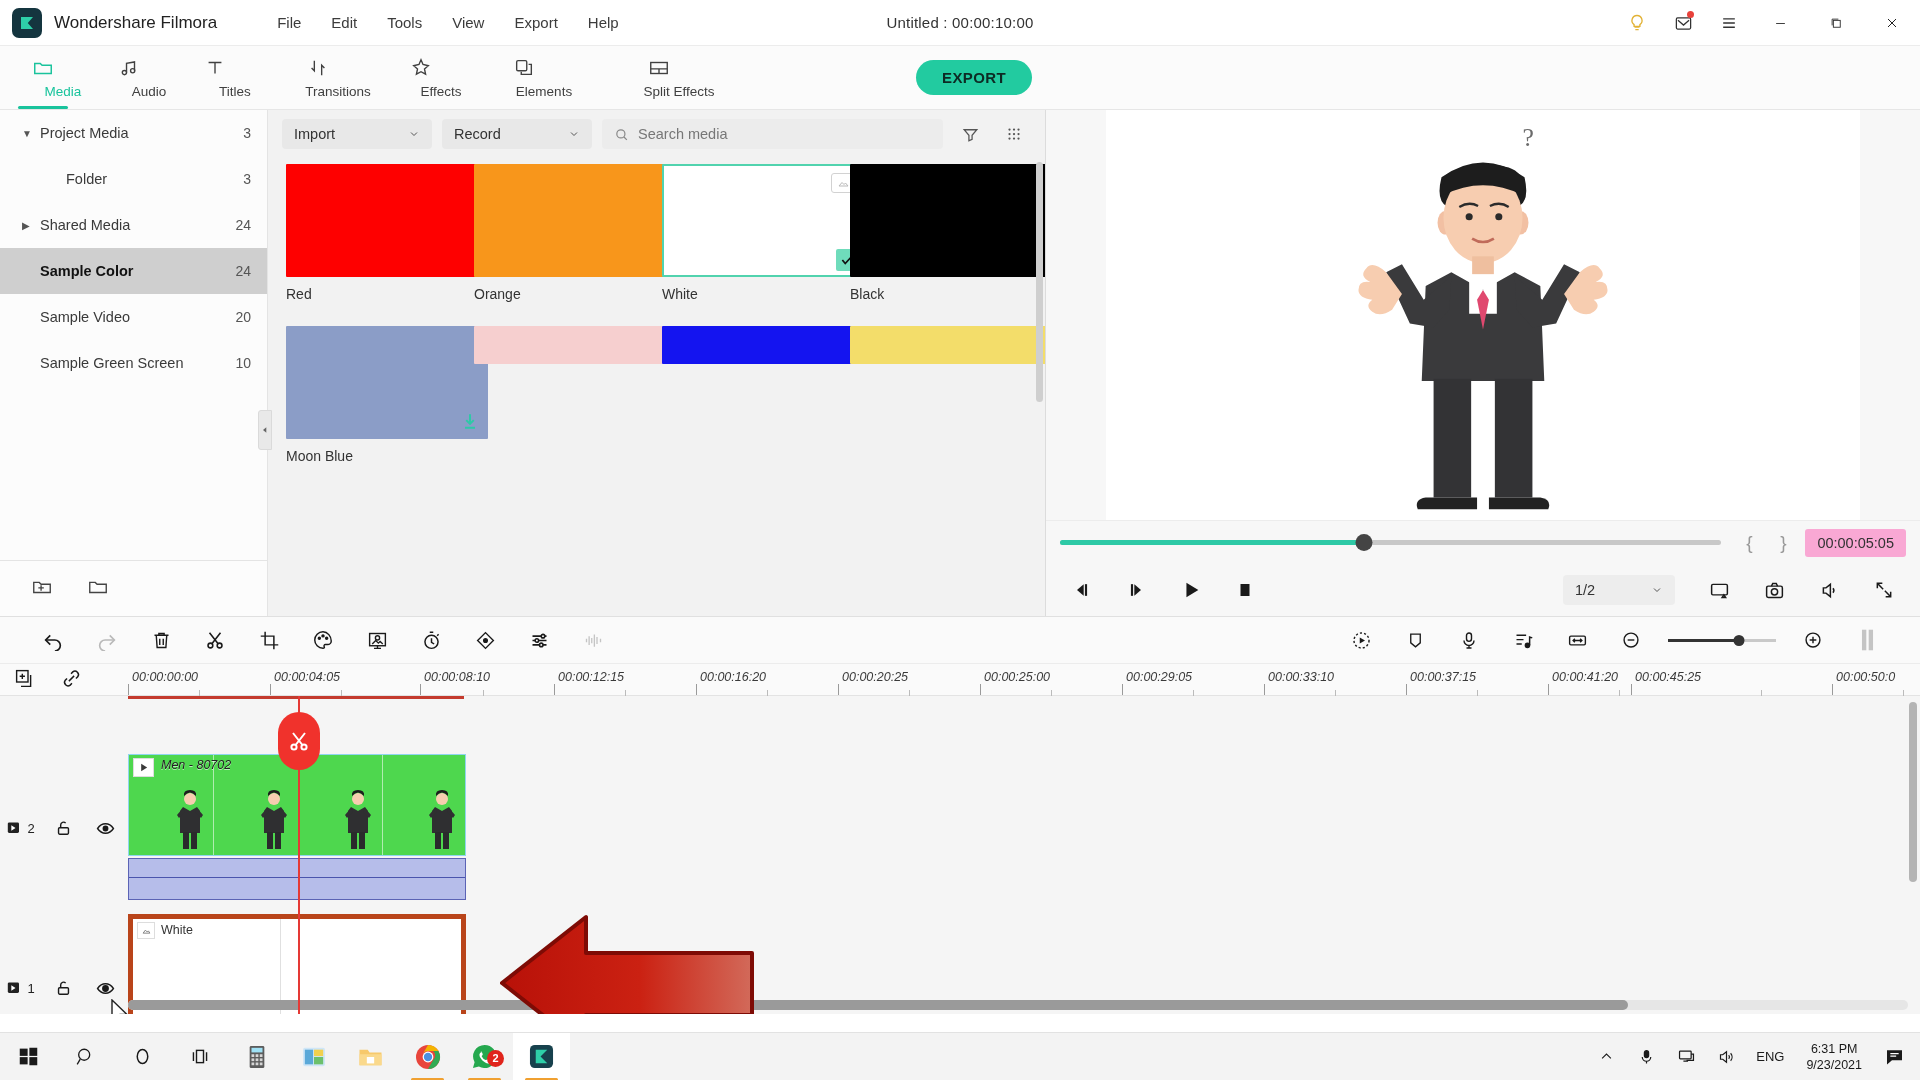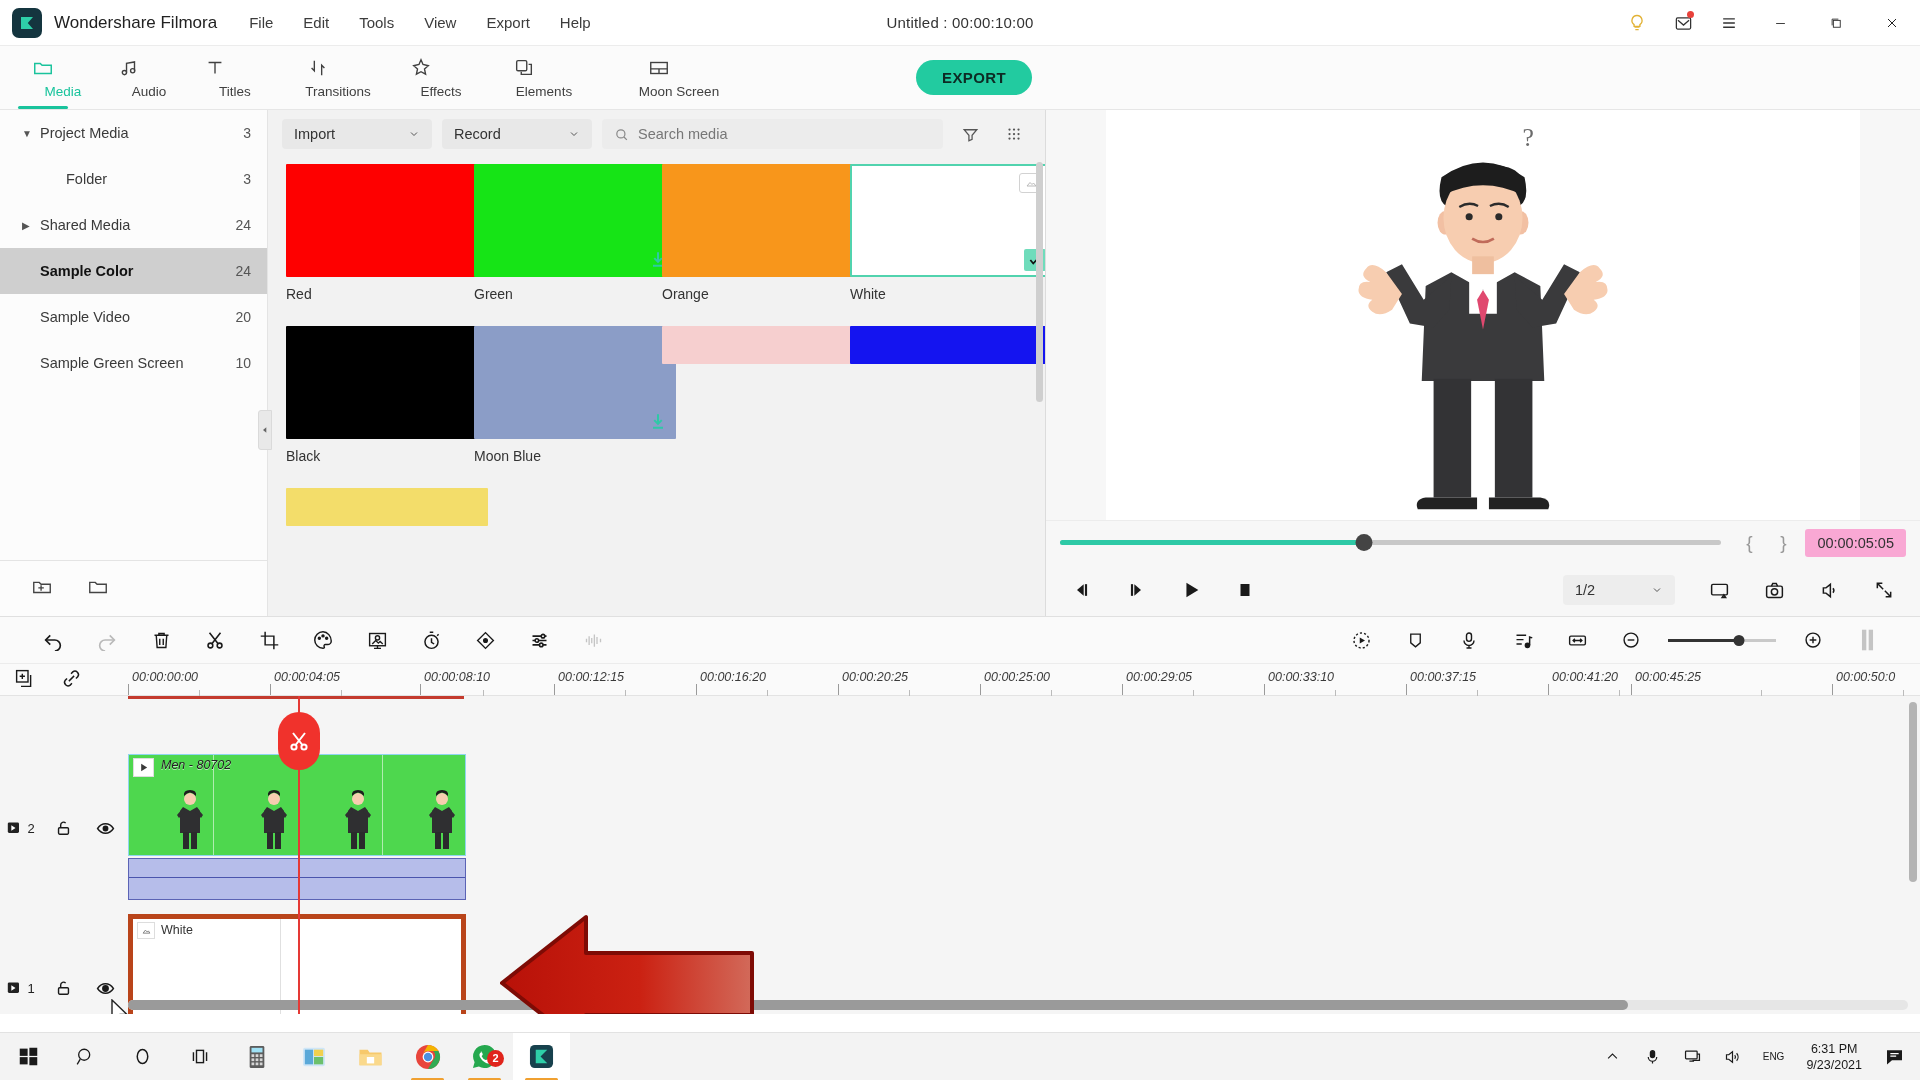--- a/index.html
+++ b/index.html
@@ -17,21 +17,21 @@
   .titlebar {
     height:46px; background:#ffffff; display:flex; align-items:center;
     border-bottom:1px solid #ececec; position:relative;
   }
   .logo {
     width:30px;height:30px;margin-left:12px;border-radius:7px;
     background:#14353f; display:flex;align-items:center;justify-content:center;
   }
   .logo svg{width:18px;height:18px;}
   .app-title{ margin-left:12px; font-size:17px; color:#222; }
-  .menubar{ display:flex; margin-left:32px; gap:30px; }
+  .menubar{ display:flex; margin-left:60px; gap:30px; }
   .menubar span{ font-size:15px; color:#3c3c3c; cursor:default; }
   .project-title{
     position:absolute; left:50%; transform:translateX(-50%);
     font-size:15px; color:#333; letter-spacing:.2px;
   }
   .tb-right{ position:absolute; right:0; top:0; height:46px; display:flex; align-items:center; }
   .tb-icon{ width:46px;height:46px;display:flex;align-items:center;justify-content:center;position:relative;cursor:default;}
   .win-btn{ width:56px;height:46px;display:flex;align-items:center;justify-content:center;cursor:default;}
   .red-dot{ position:absolute; top:11px; right:12px; width:7px;height:7px;border-radius:50%;background:#e8413a;}
 
@@ -212,21 +212,21 @@
   .taskbar{
     position:absolute; left:0; bottom:0; width:1920px; height:48px; background:#f3f3f3;
     display:flex; align-items:center; border-top:1px solid #e2e2e2;
   }
   .tbitem{ width:57px; height:48px; display:flex;align-items:center;justify-content:center; position:relative; cursor:default;}
   .tbitem.activeapp{ background:#fff; }
   .tbitem .underline{ position:absolute; bottom:0; left:12px; right:12px; height:3px; background:#f0a030; border-radius:2px;}
   .tray{ margin-left:auto; display:flex; align-items:center; gap:0; padding-right:6px;}
   .trayic{ width:40px; height:48px; display:flex; align-items:center; justify-content:center; cursor:default;}
   .clock{ padding:0 12px; font-size:12.5px; line-height:16px; text-align:center; color:#1a1a1a; cursor:default;}
-  .eng{ font-size:10px; padding:0 10px; color:#1a1a1a; cursor:default;text-align:right;}
+  .eng{ font-size:13px; padding:0 10px; color:#1a1a1a; cursor:default;text-align:right;}
   .badge2{
     position:absolute; right:9px; bottom:14px; width:17px;height:17px;border-radius:50%;
     background:#e0241b; color:#fff; font-size:11px; display:flex;align-items:center;justify-content:center; font-weight:bold;
   }
 </style>
 </head>
 <body>
 
 <div class="app">
 
@@ -336,21 +336,21 @@
       </span>
       <span class="tlabel">Elements</span>
     </div>
     <div class="tab" style="width:150px">
       <span class="ticon">
         <svg width="24" height="22" viewBox="0 0 24 24" fill="none" stroke="#404040" stroke-width="1.5">
           <rect x="3" y="6" width="18" height="12"></rect>
             <path d="M3 13h18M12 13v5"></path>
           </svg>
       </span>
-      <span class="tlabel">Moon Screen</span>
+      <span class="tlabel">Split Effects</span>
     </div>
     <button class="export-btn">EXPORT</button>
   </div>
 
   <div class="work">
 
     <div class="libside">
       <div class="lib-item">
         <span class="caret">▼</span>
         <span class="lname">Project Media</span>
@@ -435,30 +435,20 @@
               <circle cx="12" cy="18" r="1.5"></circle>
               <circle cx="18" cy="18" r="1.5"></circle>
             </svg>
         </div>
       </div>
 
       <div class="grid">
         <div class="cell">
           <div class="swatch" style="background:#fe0000"></div>
           <div class="cellname">Red</div>
-        </div>
-        <div class="cell">
-          <div class="swatch" style="background:#16e416">
-            <span class="dl-ic">
-              <svg width="20" height="22" viewBox="0 0 24 24" fill="none" stroke="#2ec9a6" stroke-width="2.4">
-                  <path d="M12 4v11M7.5 11l4.5 4.5 4.5-4.5M6 20h12"></path>
-                </svg>
-            </span>
-          </div>
-          <div class="cellname">Green</div>
         </div>
         <div class="cell">
           <div class="swatch" style="background:#f8961b"></div>
           <div class="cellname">Orange</div>
         </div>
 
         <div class="cell">
           <div class="swatch selected">
             <span class="img-badge">
               <svg width="15" height="12" viewBox="0 0 24 24" fill="none" stroke="#b9b9b9" stroke-width="2">

